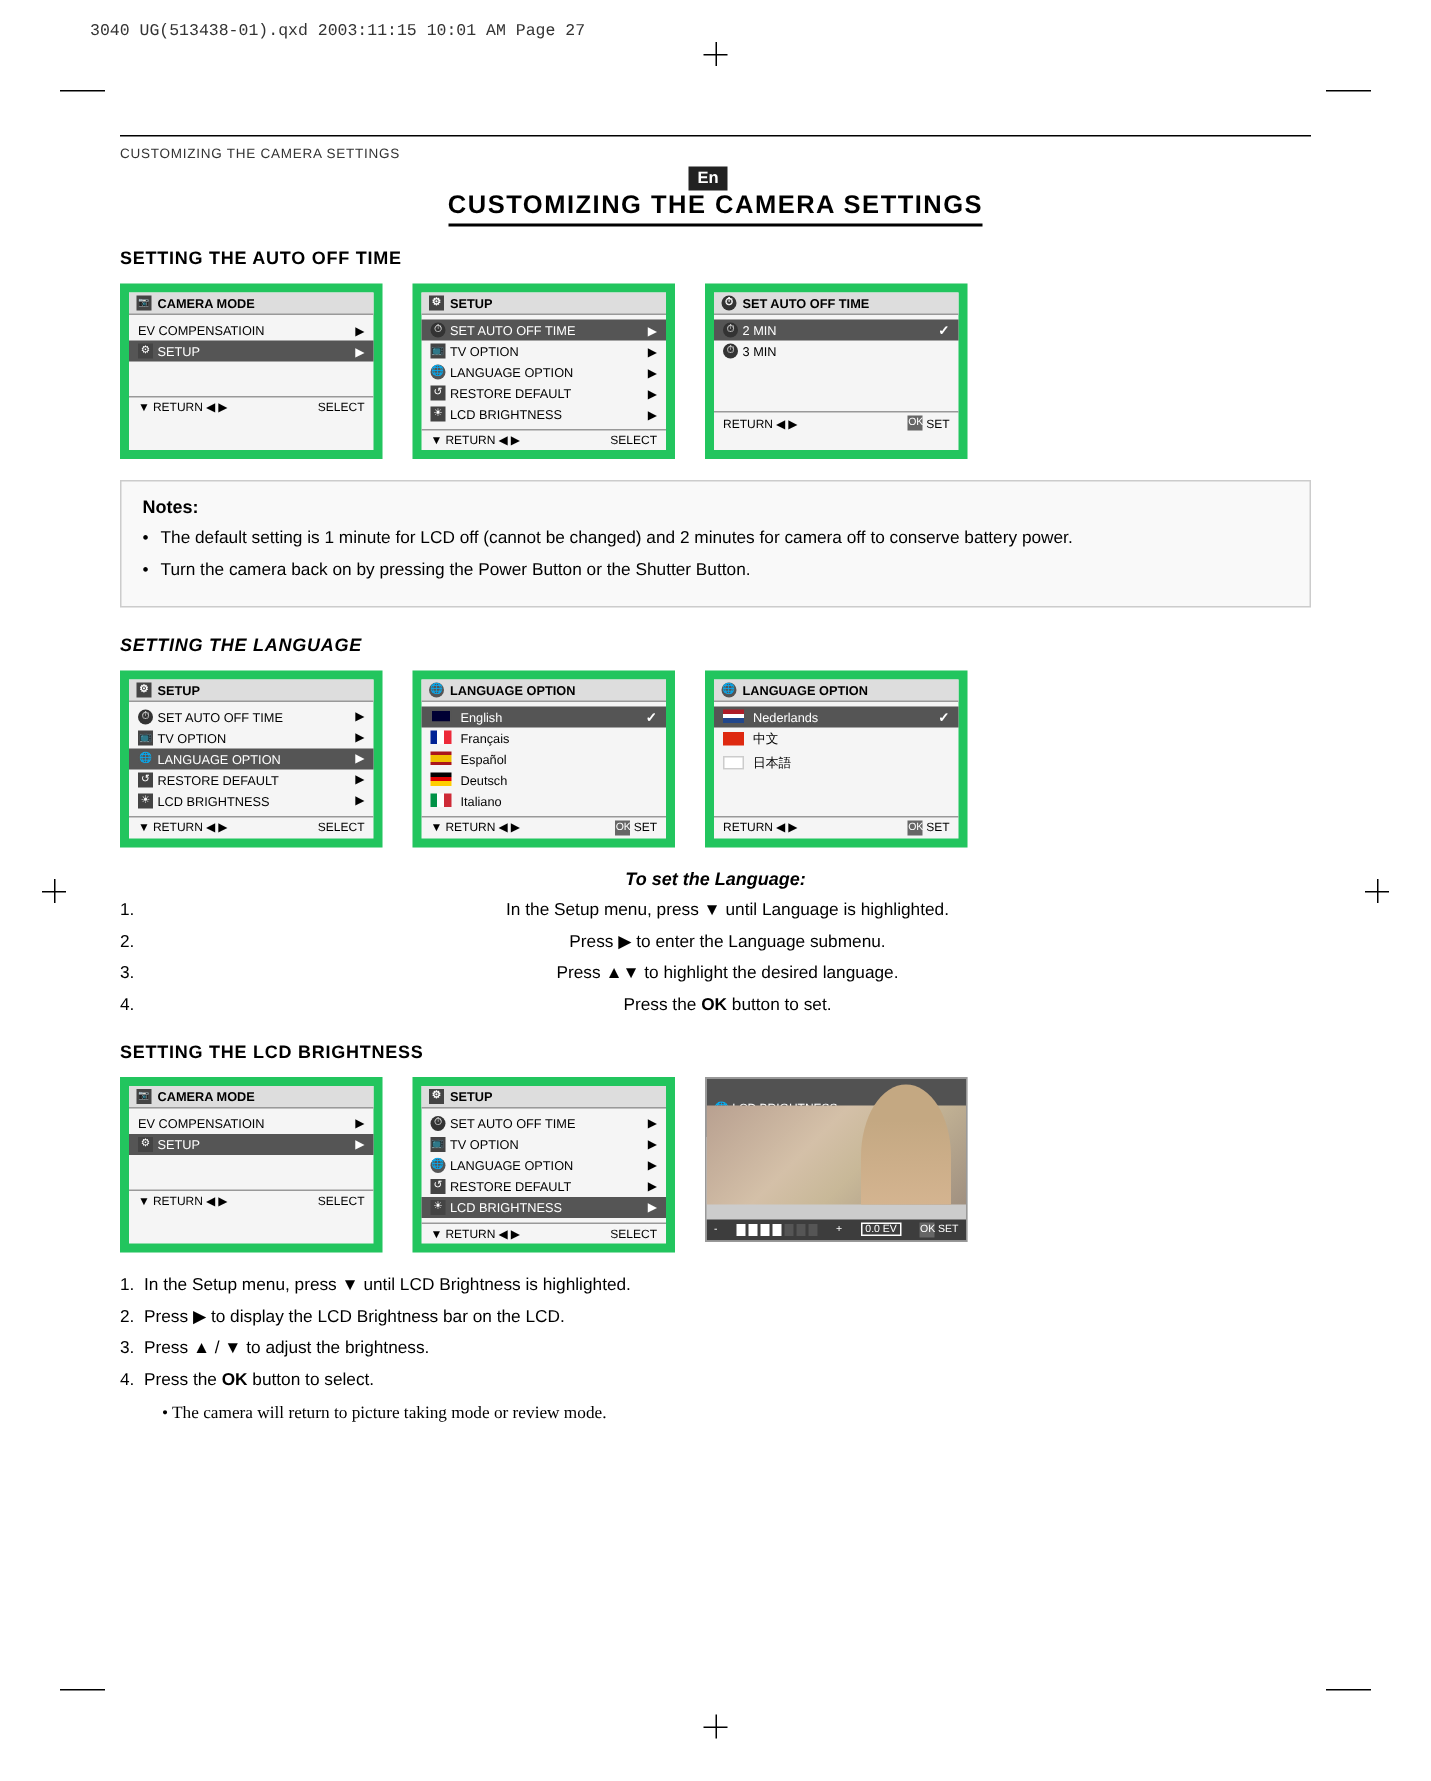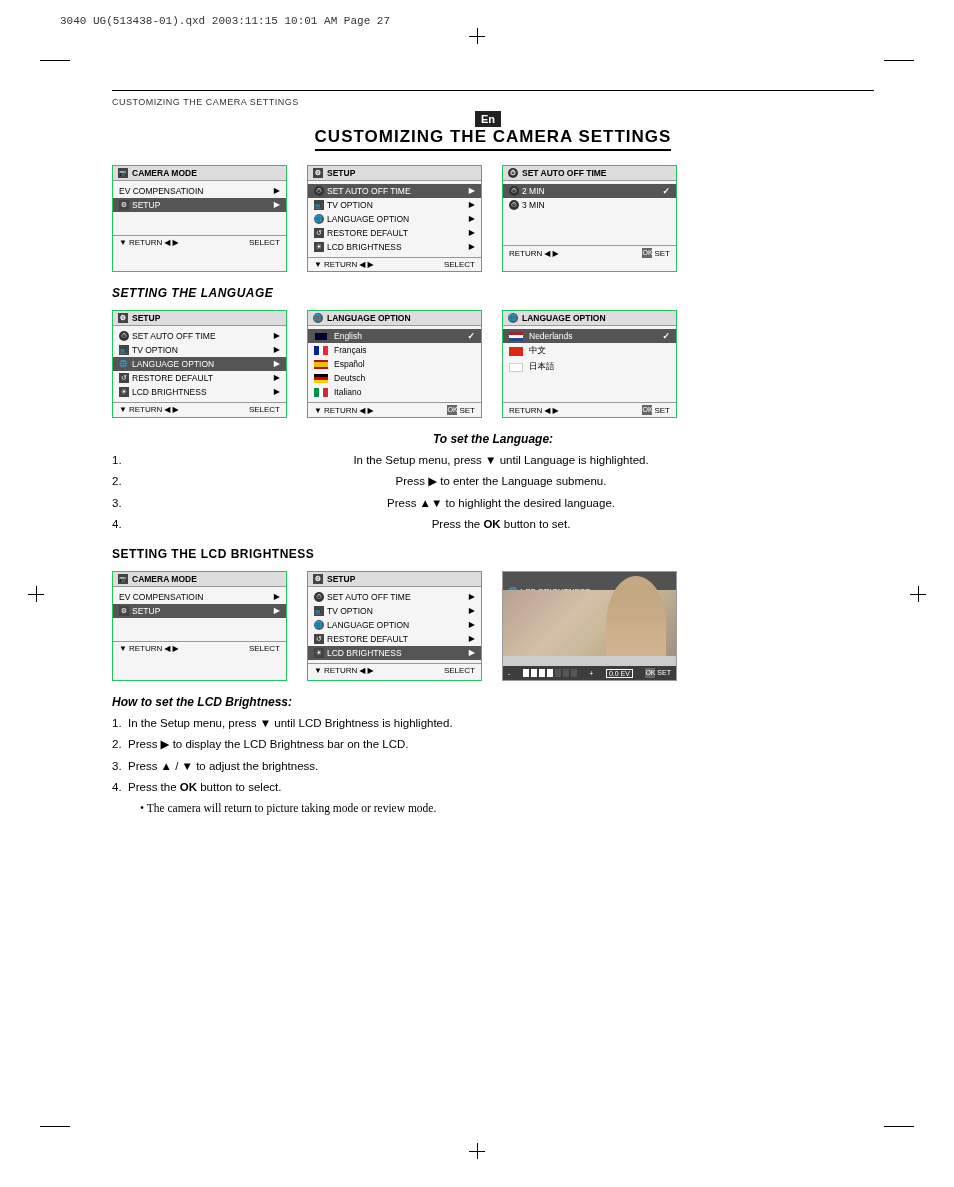--- a/index.html
+++ b/index.html
@@ -41,21 +41,20 @@
     }
     .header-bar span { margin-right: 20px; }
 
     
     .content {
       position: absolute;
       top: 90px;
       left: 80px;
       right: 80px;
       bottom: 80px;
-      margin-left: 32px;
     }
 
     
     .top-rule {
       border-top: 1px solid #000;
       margin-bottom: 6px;
     }
 
     
     .category-label {
@@ -107,21 +106,21 @@
 
     
     .screens-row {
       display: flex;
       gap: 20px;
       margin-bottom: 14px;
     }
 
     
     .cam-screen {
-      border: 1px solid #22c55e;
+      border: 6px solid #22c55e;
       background: #f5f5f5;
       width: 175px;
       min-height: 100px;
       font-size: 9px;
       position: relative;
     }
 
     .cam-screen-title {
       background: #ddd;
       border-bottom: 1px solid #999;
@@ -133,20 +132,21 @@
       gap: 4px;
     }
 
     .cam-screen-body {
       padding: 3px 0;
     }
 
     .cam-row {
       padding: 2px 6px;
       display: flex;
+      align-items: center;
       justify-content: space-between;
       font-size: 8.5px;
       gap: 39px;
     }
 
     .cam-row.selected {
       background: #555;
       color: #fff;
     }
 
@@ -351,20 +351,21 @@
 <div class="content">
 
   <div class="top-rule"></div>
   <div class="category-label">CUSTOMIZING THE CAMERA SETTINGS</div>
 
   <div class="title-row">
     <span class="en-badge">En</span>
     <span class="main-title">CUSTOMIZING THE CAMERA SETTINGS</span>
   </div>
 
+  <div class="section-heading">SETTING THE AUTO OFF TIME</div>
 
   <div class="screens-row">
 
     <div class="cam-screen">
       <div class="cam-screen-title">
         <span class="icon-small icon-cam">📷</span>
         <span>CAMERA MODE</span>
       </div>
       <div class="cam-screen-body">
         <div class="cam-row">
@@ -472,20 +473,25 @@
           <span>▶</span>
         </div>
         <div class="cam-footer-right">
           <span class="icon-small">OK</span>
           <span>SET</span>
         </div>
       </div>
     </div>
   </div>
 
+  <div class="notes-box">
+    <div class="notes-title">Notes:</div>
+    <div class="notes-item">The default setting is 1 minute for LCD off (cannot be changed) and 2 minutes for camera off to conserve battery power.</div>
+    <div class="notes-item">Turn the camera back on by pressing the Power Button or the Shutter Button.</div>
+  </div>
 
   <div class="section-heading section-divider">SETTING THE LANGUAGE</div>
 
   <div class="screens-row">
 
     <div class="cam-screen">
       <div class="cam-screen-title">
         <span class="icon-small icon-setup">⚙</span>
         <span>SETUP</span>
       </div>
@@ -760,21 +766,20 @@
         <span class="ev-val">0.0 EV</span>
         <div>
           <span class="icon-small">OK</span>
           <span>SET</span>
         </div>
       </div>
     </div>
   </div>
 
   <div style="margin-bottom: 14px;">
-    <div class="instruction-title">How to set the LCD Brightness:</div>
     <div class="instruction-step">
       <span class="step-num">1.</span>
       In the Setup menu, press ▼ until LCD Brightness is highlighted.
     </div>
     <div class="instruction-step">
       <span class="step-num">2.</span>
       Press ▶  to display the LCD Brightness bar on the LCD.
     </div>
     <div class="instruction-step">
       <span class="step-num">3.</span>

